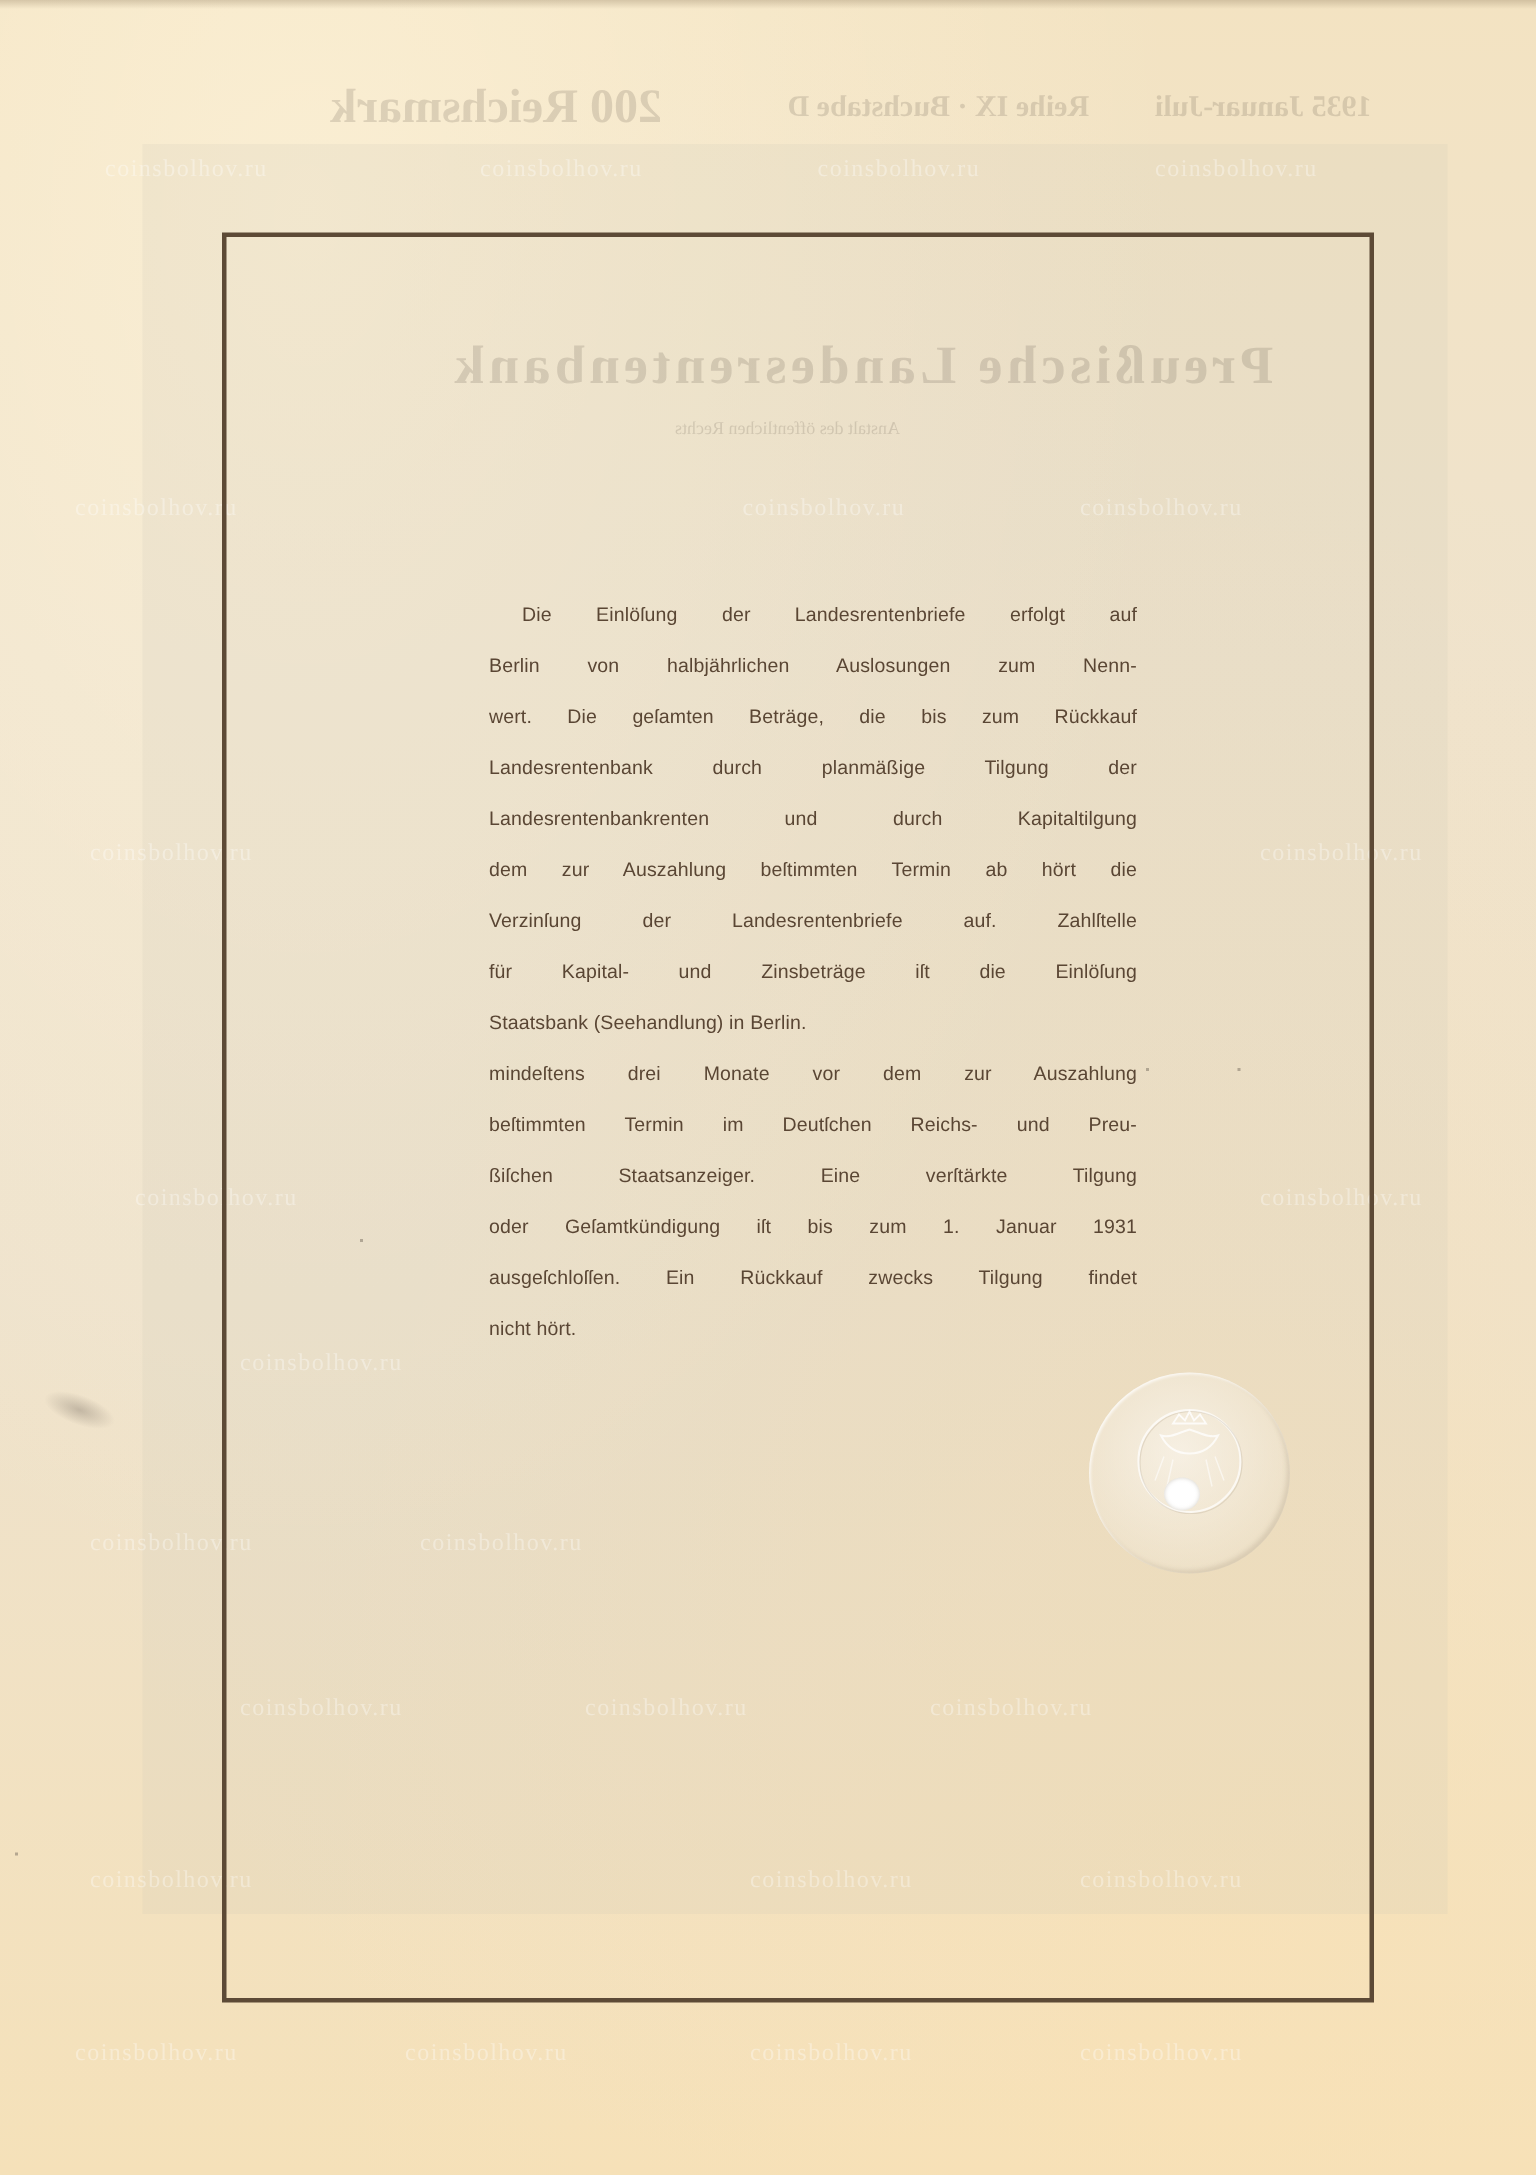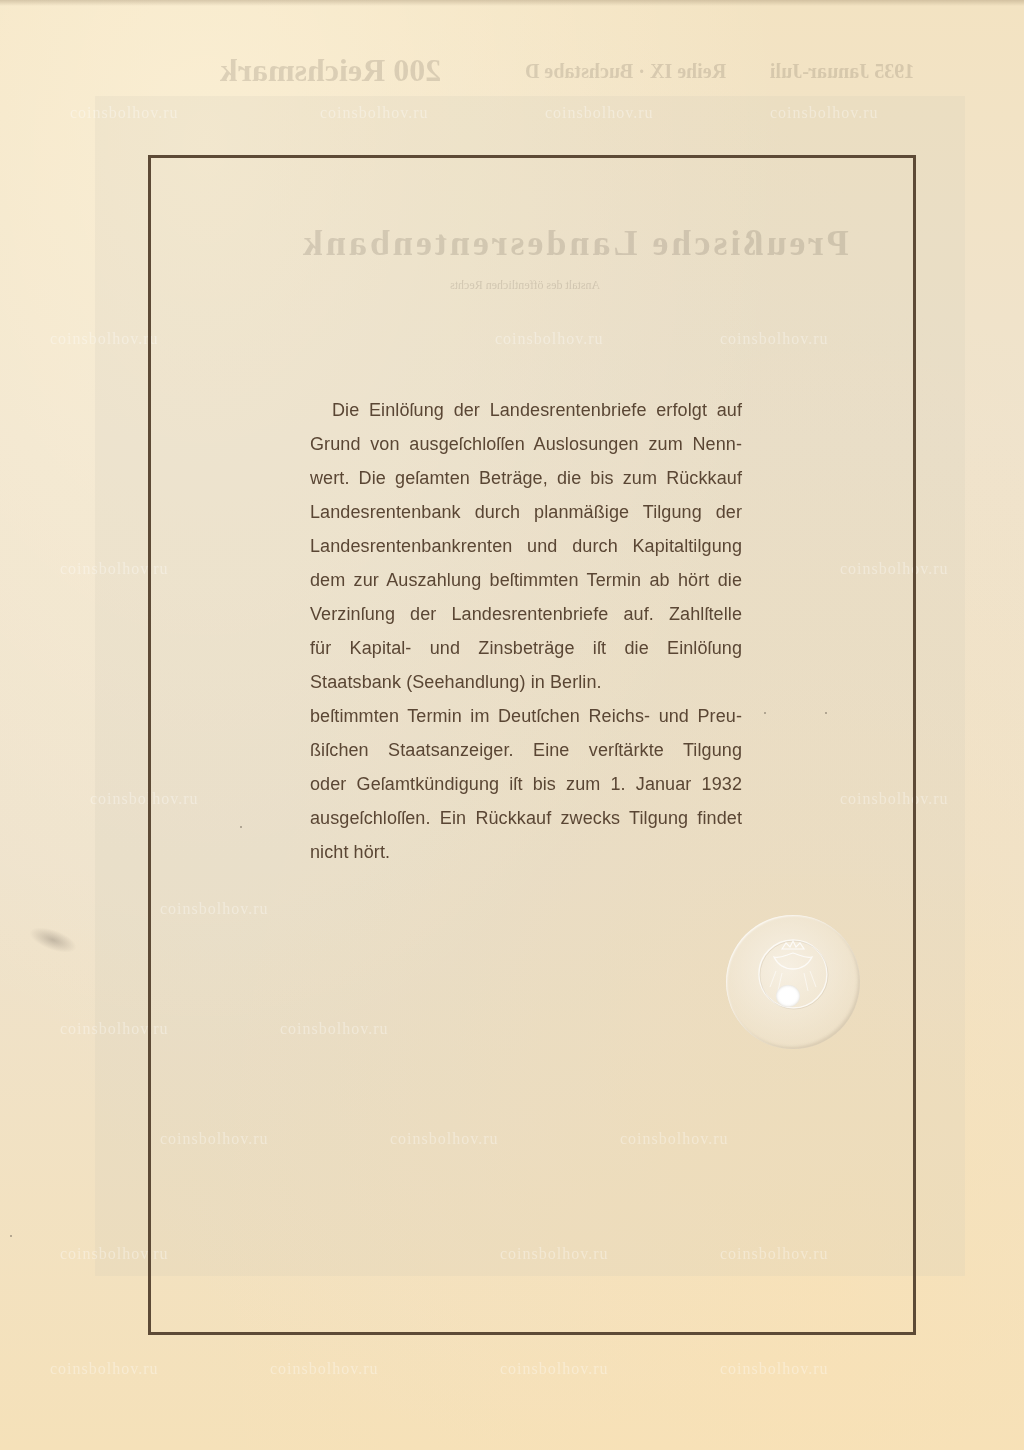--- a/index.html
+++ b/index.html
@@ -60,25 +60,25 @@
       position: absolute;
       left: 148px;
       top: 155px;
       width: 762px;
       height: 1174px;
       border: 3px solid #5d4a36;
       box-sizing: content-box;
     }
     .text-block {
       position: absolute;
-      left: 288px;
+      left: 304px;
       top: 393px;
       width: 454px;
       font-family: "Liberation Sans Narrow", "Liberation Sans", sans-serif;
-      font-size: 18px;
+      font-size: 13px;
       line-height: 34px;
       color: #5a4634;
       text-align: justify;
       letter-spacing: 0.1px;
     }
     .para {
       margin: 0;
       text-indent: 22px;
     }
     .para + .para { margin-top: 0; }
@@ -172,33 +172,34 @@
 <div class="tick-mark" style="left:240px;top:826px;"></div>
 <div class="tick-mark" style="left:764px;top:712px;"></div>
 <div class="tick-mark" style="left:825px;top:712px;"></div>
 <div class="tick-mark" style="left:10px;top:1235px;"></div>
 
 <div class="frame"></div>
 
 <div class="text-block">
   <div class="para">
     <span class="line indent">Die Einlöſung der Landesrentenbriefe erfolgt auf</span>
-    <span class="line">Grund von ausgeſchloſſen Auslosungen zum Nenn-</span>
+    <span class="line">Berlin von halbjährlichen Auslosungen zum Nenn-</span>
     <span class="line">wert. Die geſamten Beträge, die bis zum Rückkauf</span>
     <span class="line">Landesrentenbank durch planmäßige Tilgung der</span>
     <span class="line">Landesrentenbankrenten und durch Kapitaltilgung</span>
     <span class="line">dem zur Auszahlung beſtimmten Termin ab hört die</span>
     <span class="line">Verzinſung der Landesrentenbriefe auf. Zahlſtelle</span>
     <span class="line">für Kapital- und Zinsbeträge iſt die Einlöſung</span>
     <span class="line last">Staatsbank (Seehandlung) in Berlin.</span>
   </div>
   <div class="para">
+    <span class="line">mindeſtens drei Monate vor dem zur Auszahlung</span>
     <span class="line">beſtimmten Termin im Deutſchen Reichs- und Preu-</span>
     <span class="line">ßiſchen Staatsanzeiger. Eine verſtärkte Tilgung</span>
-    <span class="line">oder Geſamtkündigung iſt bis zum 1. Januar 1932</span>
+    <span class="line">oder Geſamtkündigung iſt bis zum 1. Januar 1931</span>
     <span class="line">ausgeſchloſſen. Ein Rückkauf zwecks Tilgung findet</span>
     <span class="line last">nicht hört.</span>
   </div>
 </div>
 
 <div class="seal">
   <svg class="seal-eagle" viewBox="0 0 74 74">
     <circle cx="37" cy="37" r="34" fill="none" stroke="rgba(255,255,255,0.7)" stroke-width="1.5"></circle>
     <circle cx="37" cy="37" r="34" fill="none" stroke="rgba(170,155,130,0.25)" stroke-width="0.8" transform="translate(1,1)"></circle>
     <path d="M26 12 L30 6 L34 10 L37 4 L40 10 L44 6 L48 12 Z" fill="none" stroke="rgba(255,255,255,0.8)" stroke-width="1.2"></path>

